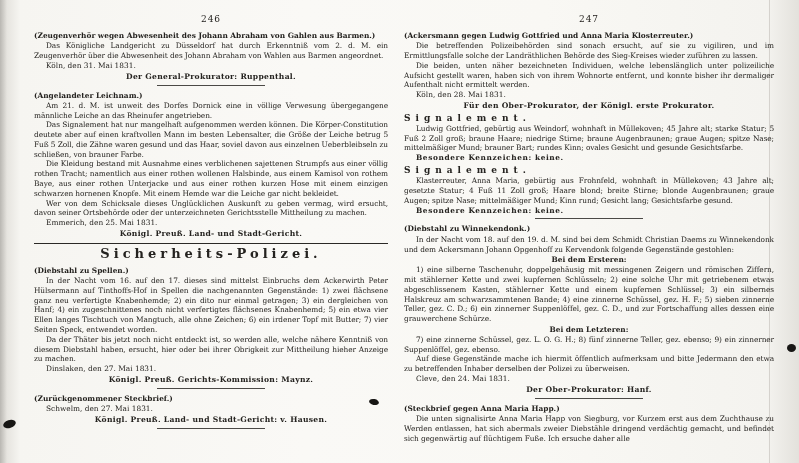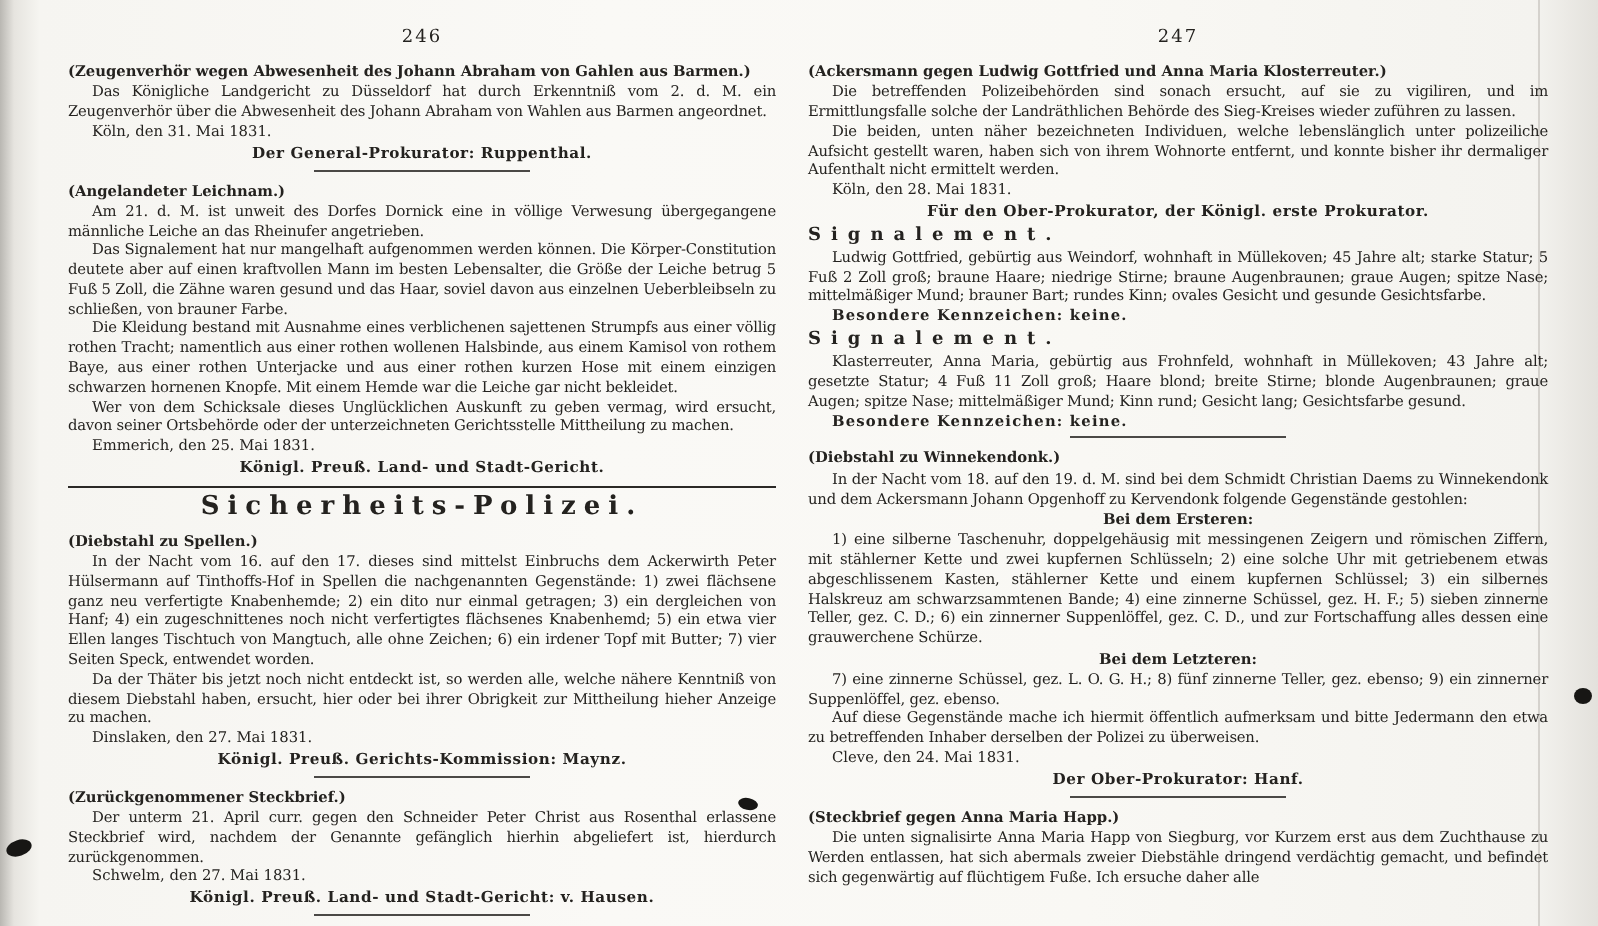--- a/index.html
+++ b/index.html
@@ -66,21 +66,20 @@
       <div class="sec-heading">(Diebstahl zu Spellen.)</div>
       <p class="body">In der Nacht vom 16. auf den 17. dieses sind mittelst Einbruchs dem Ackerwirth Peter Hülsermann auf Tinthoffs-Hof in Spellen die nachgenannten Gegenstände: 1) zwei flächsene ganz neu verfertigte Knabenhemde; 2) ein dito nur einmal getragen; 3) ein dergleichen von Hanf; 4) ein zugeschnittenes noch nicht verfertigtes flächsenes Knabenhemd; 5) ein etwa vier Ellen langes Tischtuch von Mangtuch, alle ohne Zeichen; 6) ein irdener Topf mit Butter; 7) vier Seiten Speck, entwendet worden.</p>
       <p class="body">Da der Thäter bis jetzt noch nicht entdeckt ist, so werden alle, welche nähere Kenntniß von diesem Diebstahl haben, ersucht, hier oder bei ihrer Obrigkeit zur Mittheilung hieher Anzeige zu machen.</p>
       <p class="dateline">Dinslaken, den 27. Mai 1831.</p>
       <p class="signature">Königl. Preuß. Gerichts-Kommission: Maynz.</p>
       <div class="rule-short"></div>
     </div>
 
     <div class="sec">
       <div class="sec-heading">(Zurückgenommener Steckbrief.)</div>
-      <p class="body">Der unterm 21. April curr. gegen den Schneider Peter Christ aus Rosenthal erlassene Steckbrief wird, nachdem der Genannte gefänglich hierhin abgeliefert ist, hierdurch zurückgenommen.</p>
       <p class="dateline">Schwelm, den 27. Mai 1831.</p>
       <p class="signature">Königl. Preuß. Land- und Stadt-Gericht: v. Hausen.</p>
       <div class="rule-short"></div>
     </div>
   </div>
 
   <div class="col col-right">
     <div class="pageno">247</div>
 
     <div class="sec">

